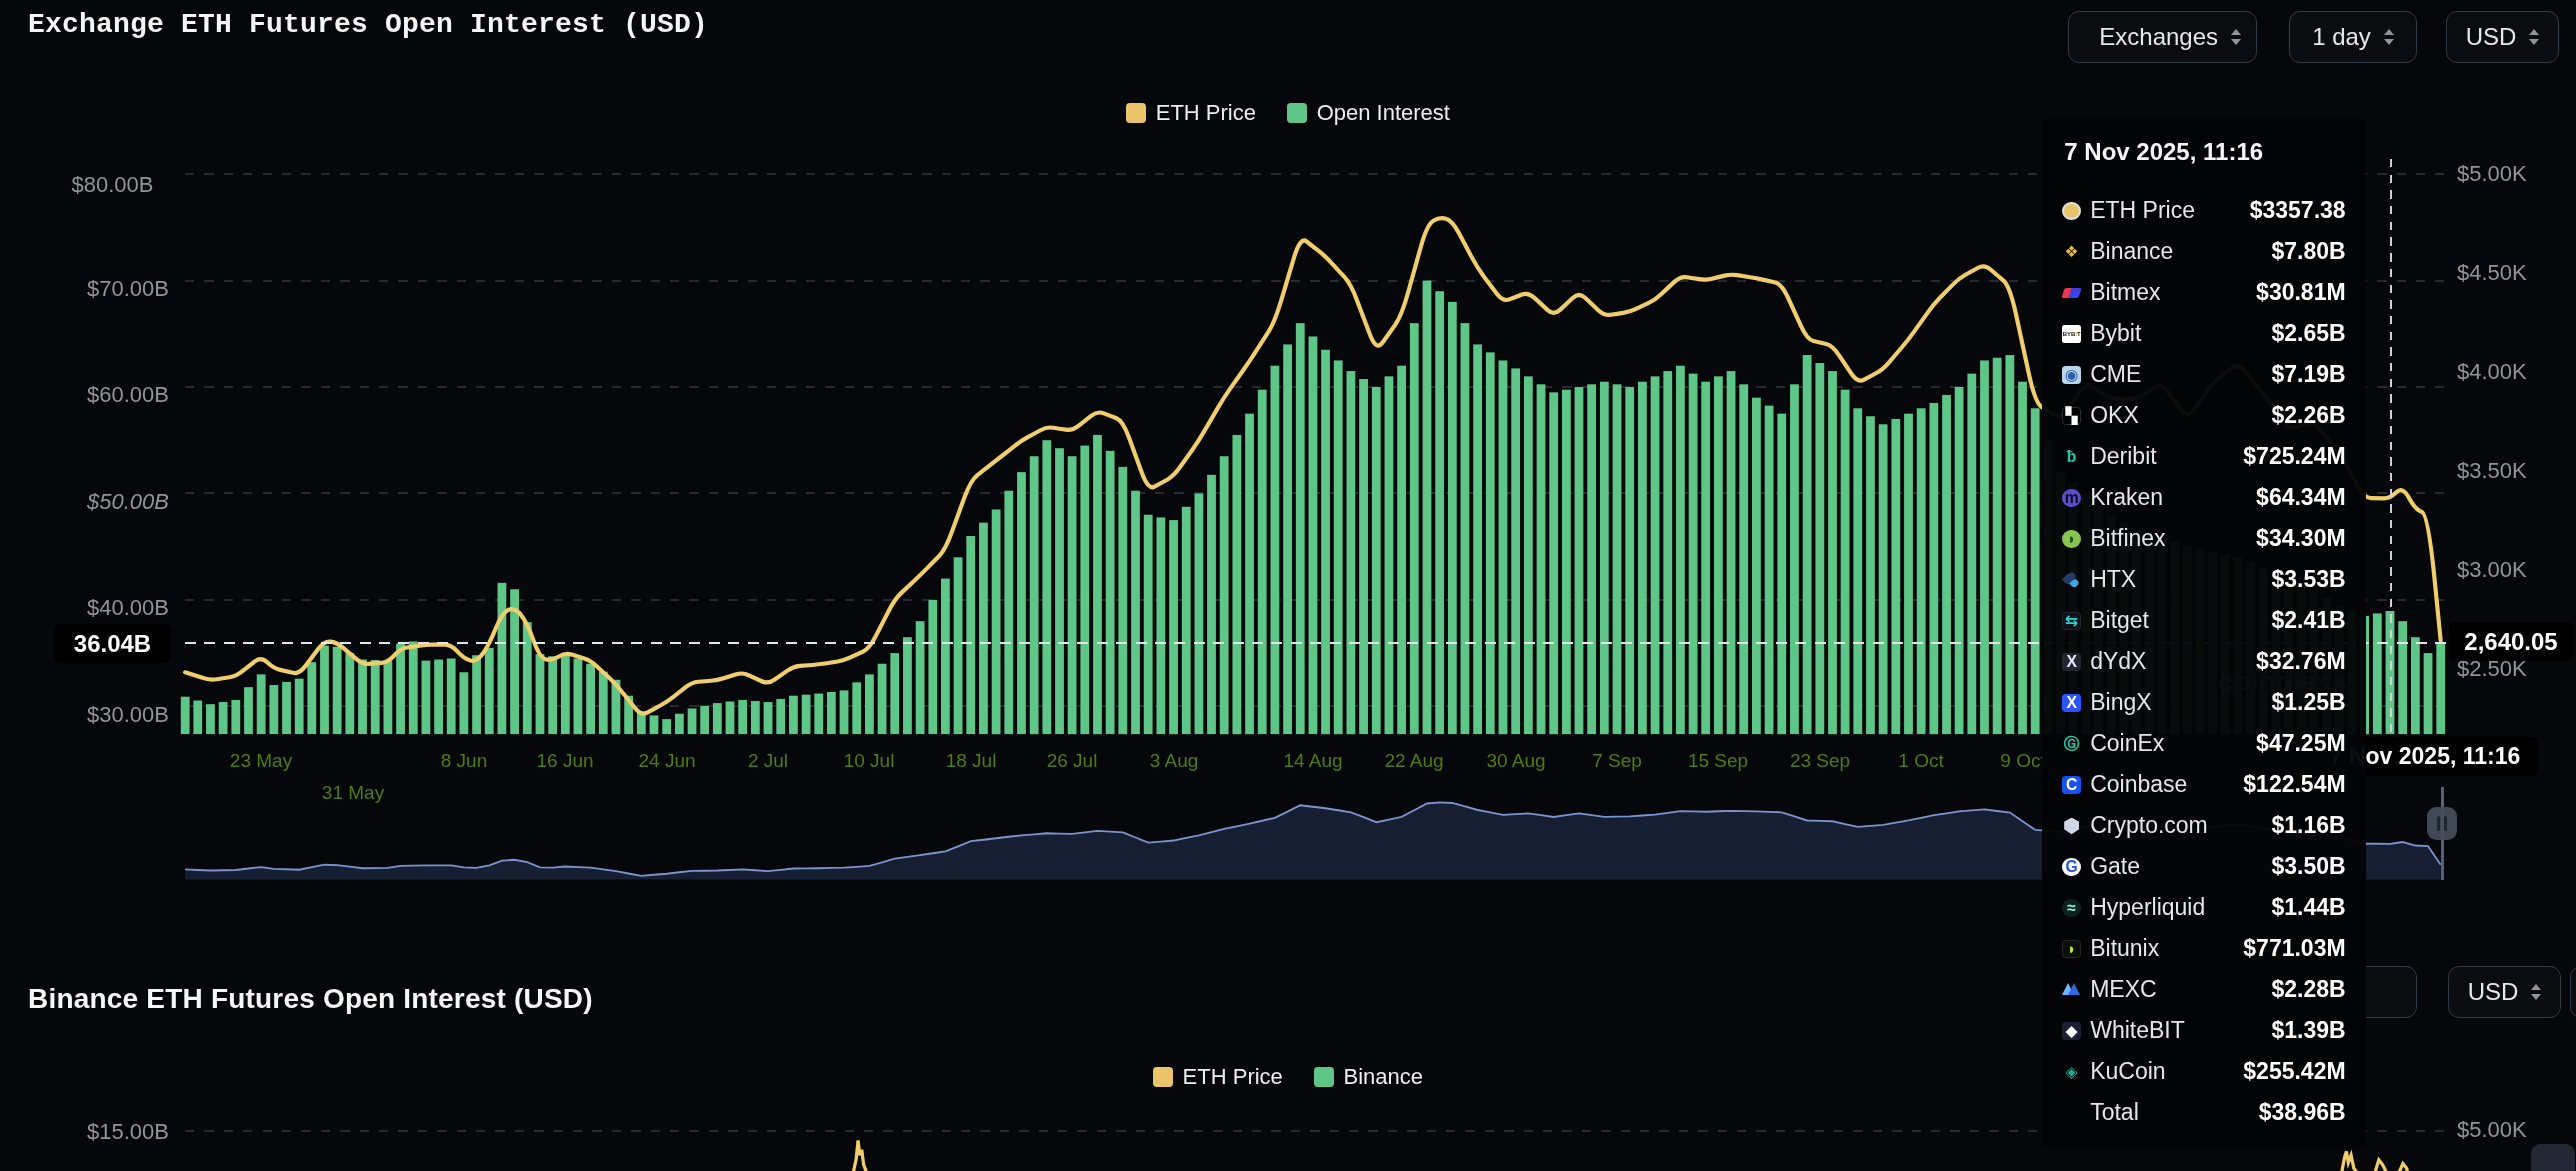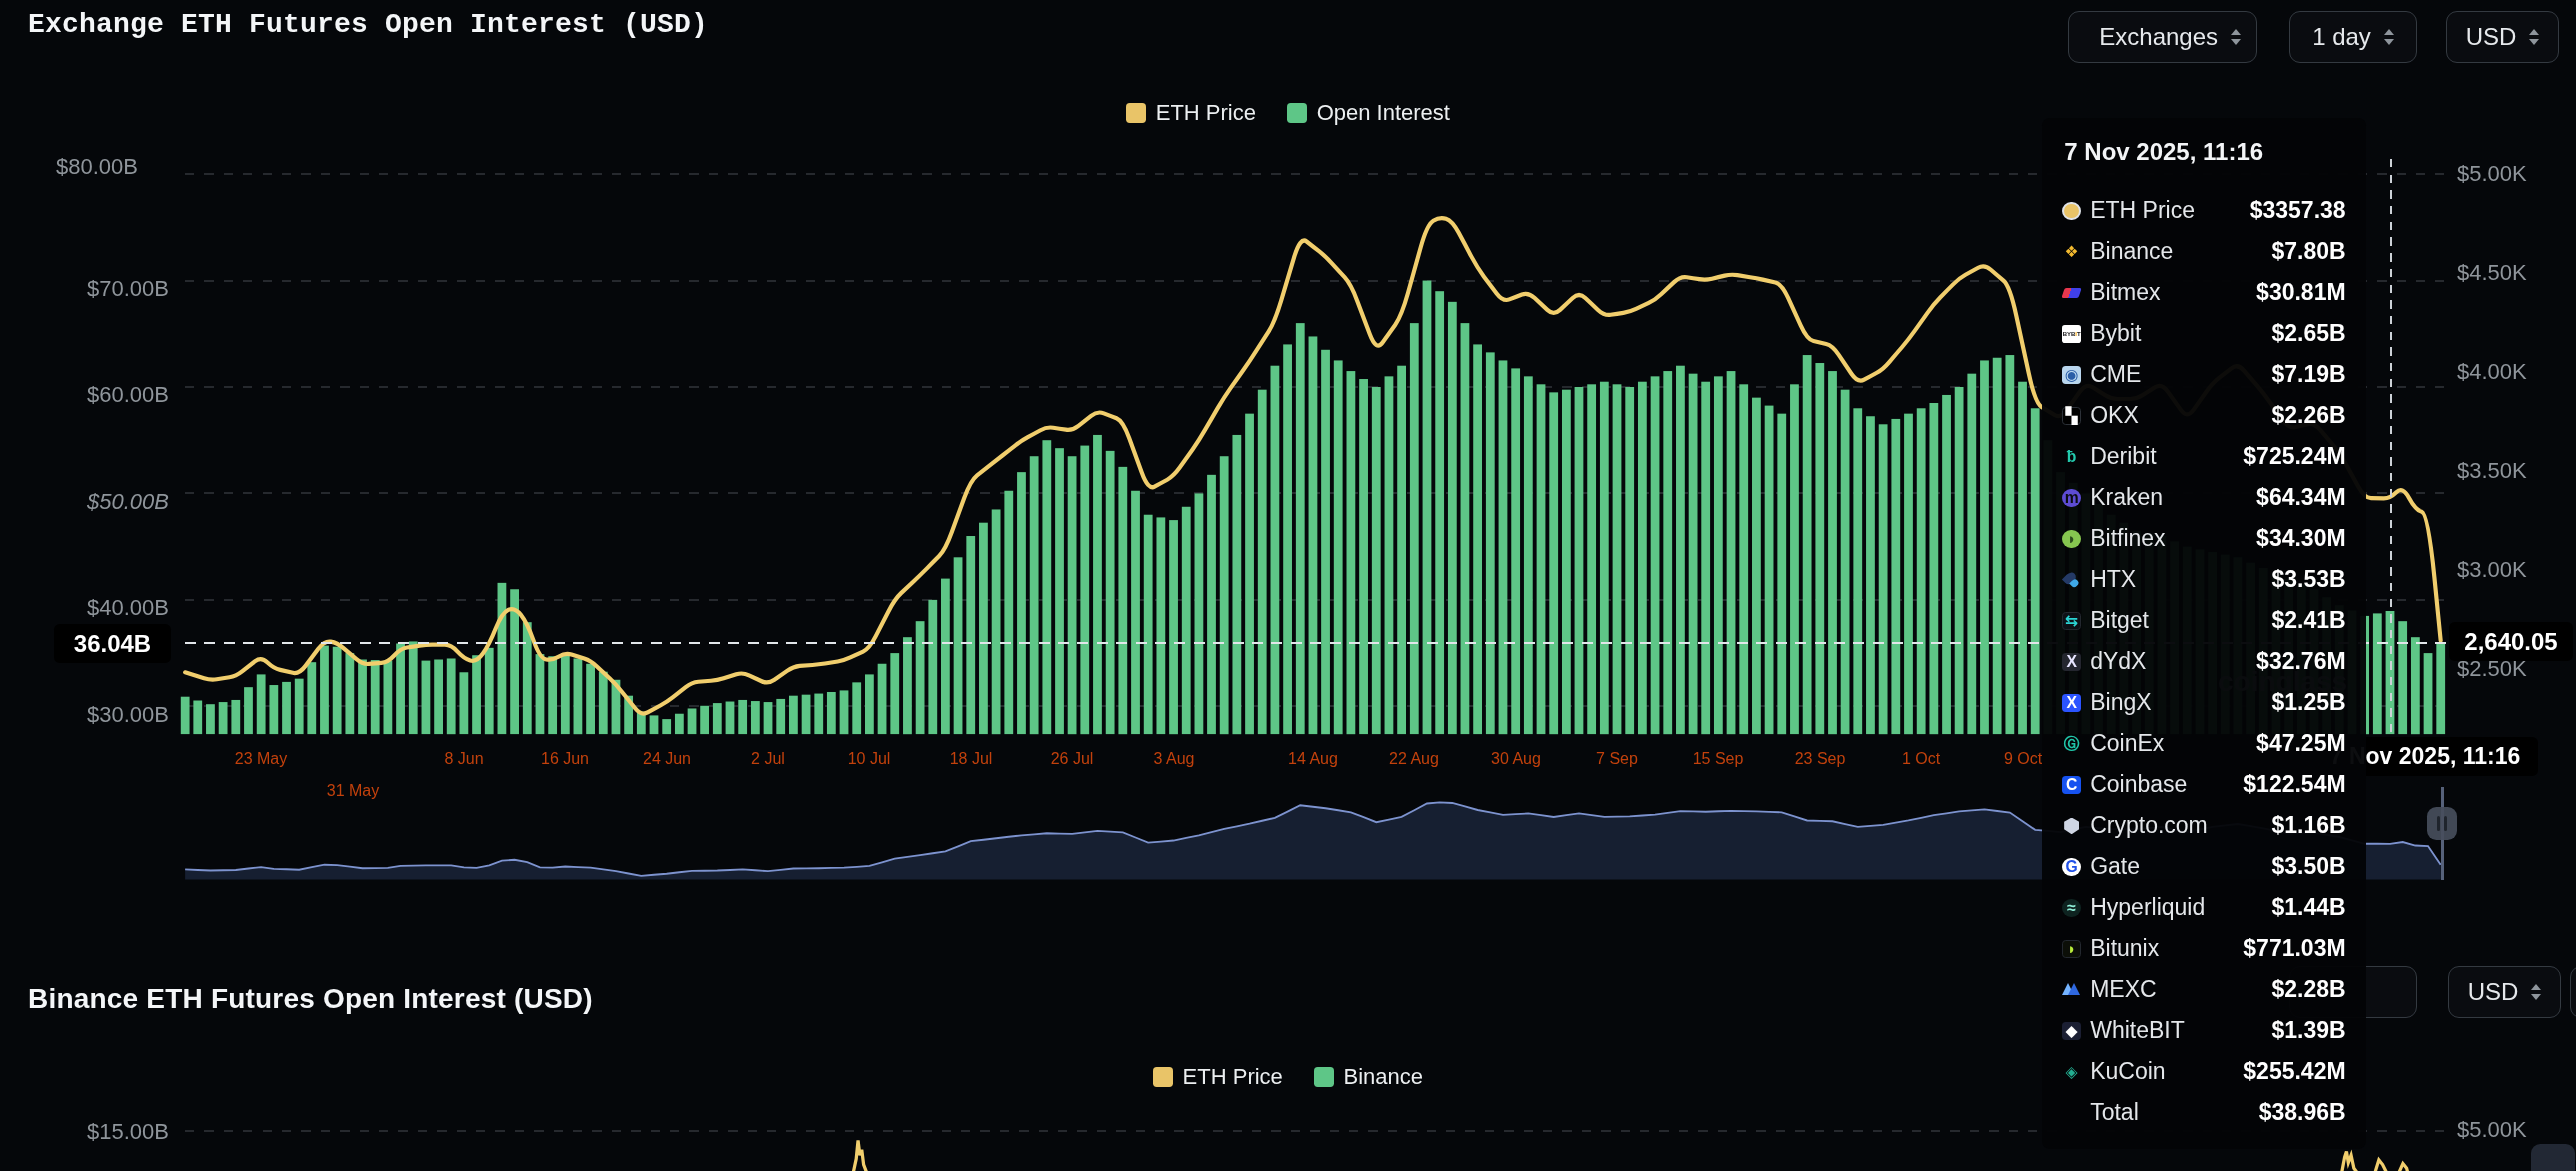--- a/index.html
+++ b/index.html
@@ -17,21 +17,21 @@
   .legend{position:absolute;left:0;width:100%;display:flex;justify-content:center;gap:31px;
           font-size:22px;color:#eceff1;align-items:center;z-index:5;}
   .legend .item{display:flex;align-items:center;gap:9.3px;}
   .sq{width:20.4px;height:20.4px;border-radius:3.7px;display:inline-block;}
   .axis-lbl{position:absolute;font-size:22px;color:#8f959b;white-space:nowrap;z-index:4;}
   .grid{position:absolute;height:1.9px;background:repeating-linear-gradient(90deg,#26292e 0 9.3px,transparent 9.3px 19.4px);z-index:1;}
   .wdash{position:absolute;height:1.9px;background:repeating-linear-gradient(90deg,#e2e6ea 0 11px,transparent 11px 19.4px);z-index:7;}
   .vdash{position:absolute;width:1.9px;background:repeating-linear-gradient(180deg,#cdd2d8 0 8.3px,transparent 8.3px 15.7px);z-index:6;}
   .badge{position:absolute;background:#000;border-radius:5.6px;color:#fff;font-weight:700;font-size:24px;
          display:flex;align-items:center;justify-content:center;z-index:9;}
-  .xlbl{position:absolute;font-size:16px;color:#c2410c;transform:translateX(-50%);white-space:nowrap;z-index:4;}
+  .xlbl{position:absolute;font-size:19px;color:#4d7c0f;transform:translateX(-50%);white-space:nowrap;z-index:4;}
   .tooltip{position:absolute;left:2042px;top:118px;width:324px;height:1031px;background:rgba(3,4,6,.96);
            border-radius:7.4px;z-index:30;box-sizing:border-box;padding:16.7px 20.4px;}
   .tt-date{font-size:24px;font-weight:700;color:#f3f5f7;margin:3.7px 0 24px 1.9px;}
   .tt-row{display:flex;align-items:center;height:41px;}
   .tt-ic{width:18.5px;height:18.5px;margin-right:9.3px;flex:none;display:flex;align-items:center;justify-content:center;
          font-size:15.7px;font-weight:700;line-height:1;position:relative;box-sizing:border-box;}
   .tt-name{font-size:23px;color:#e4e7ea;}
   .tt-val{margin-left:auto;font-size:23px;font-weight:700;color:#fff;}
   .watermark{position:absolute;z-index:20;font-size:28px;font-weight:700;color:#c3c9cf;opacity:.9;z-index:20;}
   .pill{position:absolute;left:2427px;top:807px;width:30px;height:33px;border-radius:9.3px;background:rgba(70,78,92,.92);
@@ -92,21 +92,21 @@
 
 <div id="grid-layer">
     <div class="grid" style="left: 185px; top: 173px; width: 2259px;"></div>
     <div class="grid" style="left: 185px; top: 280px; width: 2259px;"></div>
     <div class="grid" style="left: 185px; top: 386px; width: 2259px;"></div>
     <div class="grid" style="left: 185px; top: 492px; width: 2259px;"></div>
     <div class="grid" style="left: 185px; top: 599px; width: 2259px;"></div>
     <div class="grid" style="left: 185px; top: 705px; width: 2259px;"></div>
   </div>
 <div id="axis-layer">
-    <div class="axis-lbl" style="left: 56px; top: 154px; width: 113px; text-align: left;">$80.00B</div>
+    <div class="axis-lbl" style="left: 56px; top: 172px; width: 113px; text-align: center;">$80.00B</div>
     <div class="axis-lbl" style="left: 56px; top: 276px; width: 113px; text-align: right;">$70.00B</div>
     <div class="axis-lbl" style="left: 56px; top: 382px; width: 113px; text-align: right;">$60.00B</div>
     <div class="axis-lbl" style="left: 56px; top: 489px; width: 113px; text-align: right; font-style: italic;">$50.00B</div>
     <div class="axis-lbl" style="left: 56px; top: 595px; width: 113px; text-align: right;">$40.00B</div>
     <div class="axis-lbl" style="left: 56px; top: 702px; width: 113px; text-align: right;">$30.00B</div>
     <div class="axis-lbl" style="left: 2457px; top: 161px;">$5.00K</div>
     <div class="axis-lbl" style="left: 2457px; top: 260px;">$4.50K</div>
     <div class="axis-lbl" style="left: 2457px; top: 359px;">$4.00K</div>
     <div class="axis-lbl" style="left: 2457px; top: 458px;">$3.50K</div>
     <div class="axis-lbl" style="left: 2457px; top: 557px;">$3.00K</div>

